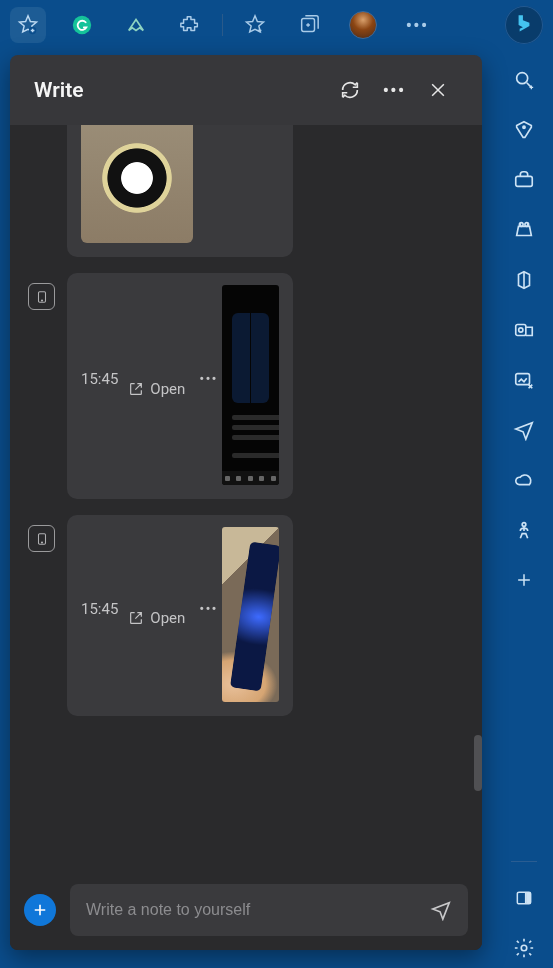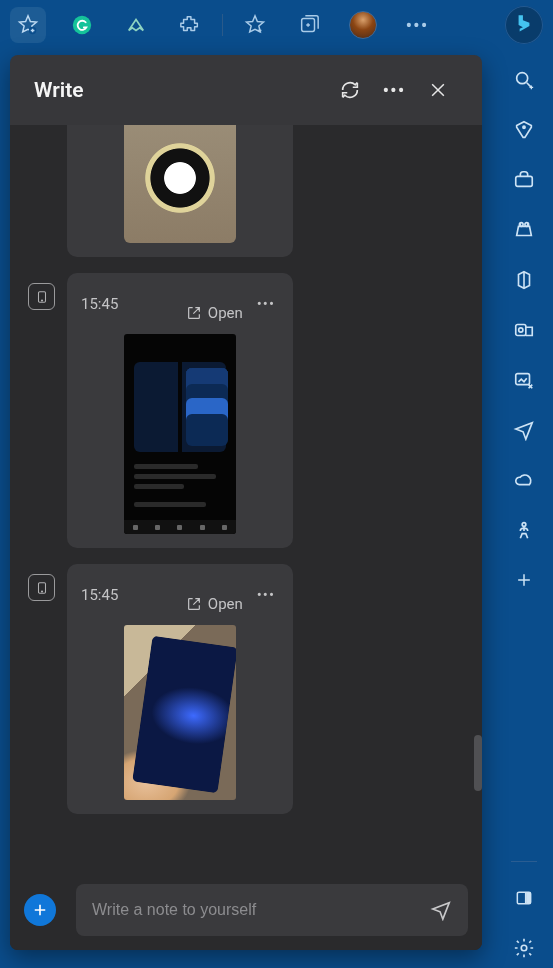--- a/index.html
+++ b/index.html
@@ -155,21 +155,21 @@
     color: #b0b0b2;
     margin-top: 10px;
     flex-shrink: 0;
   }
   .msg-card {
     background: #3a3a3d;
     border-radius: 10px;
     width: 226px;
     padding: 12px 14px 14px 14px;
     display: flex;
-    flex-direction: column;
+    flex-direction: row;
   }
   .msg-card.partial {
     border-top-left-radius: 0;
     border-top-right-radius: 0;
     padding-top: 0;
     margin-top: -12px;
   }
   .msg-head {
     display: flex;
     align-items: center;
@@ -268,21 +268,21 @@
     height: 56px;
     background: #505053;
     border-radius: 4px;
   }
 
   .composer {
     height: 80px;
     display: flex;
     align-items: center;
     padding: 0 14px 0 14px;
-    gap: 20px;
+    gap: 14px;
     background: #2a2a2c;
   }
   .add-btn {
     width: 32px; height: 32px;
     border-radius: 50%;
     background: #1077d9;
     color: #fff;
     display: flex;
     align-items: center;
     justify-content: center;

